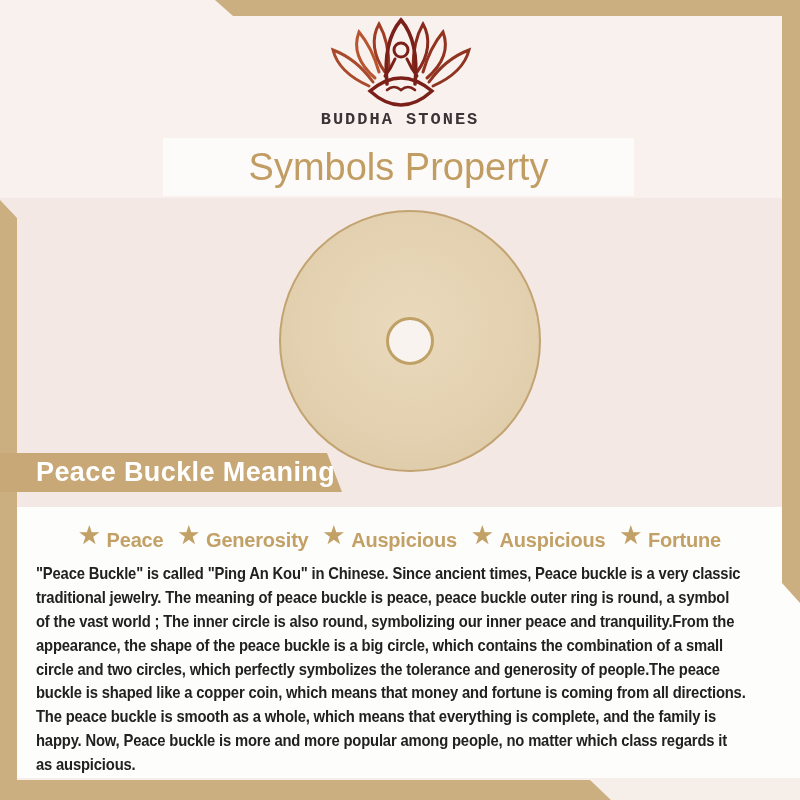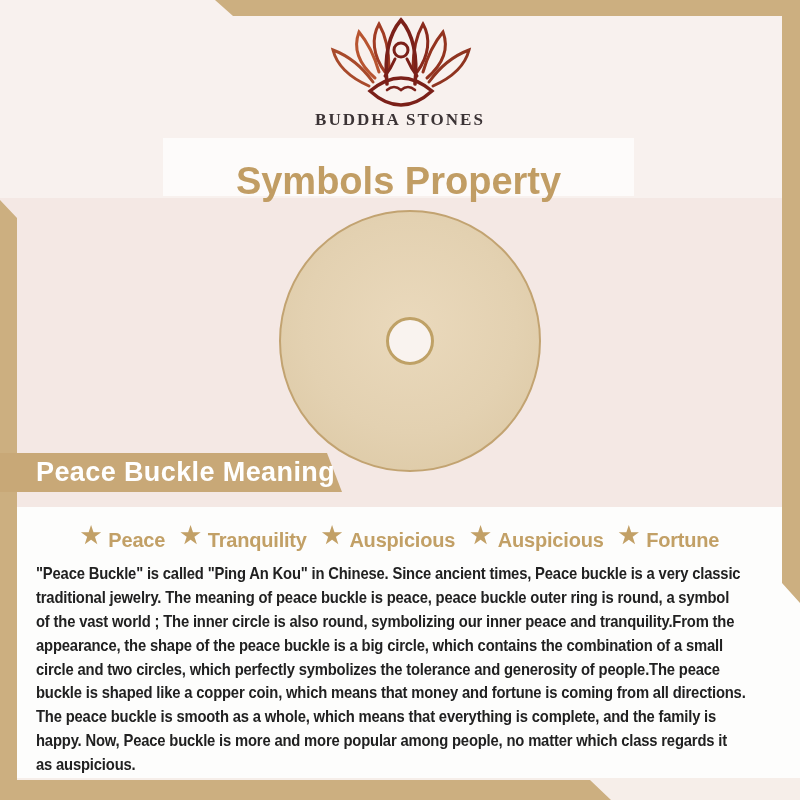--- a/index.html
+++ b/index.html
@@ -7,27 +7,27 @@
   .canvas{position:relative;width:800px;height:800px;background:#f6eee9;overflow:hidden;}
 
   
   .sec-top{position:absolute;left:0;top:0;width:800px;height:198px;background:#f8f1ee;}
   .sec-middle{position:absolute;left:0;top:198px;width:800px;height:309px;background:#f4e8e4;}
   .sec-bottom{position:absolute;left:0;top:507px;width:800px;height:271px;background:#fdfdfc;}
 
   
   .logo{position:absolute;left:325px;top:12px;width:152px;height:100px;}
   .brand{position:absolute;left:0;top:110px;width:800px;text-align:center;
-         font-family:Liberation Serif, serif;font-size:17px;font-weight:600;
+         font-family:Liberation Mono, monospace;font-size:17px;font-weight:600;
          letter-spacing:2px;color:#3b3335;}
 
   
   .title-band{position:absolute;left:163px;top:138px;width:471px;height:58px;background:#fdfbfa;}
   .title{width:100%;height:58px;line-height:58px;text-align:center;
-         font-size:38px;font-weight:700;color:#c19d64;letter-spacing:0px;margin-top:14px;}
+         font-size:38px;font-weight:400;color:#c19d64;letter-spacing:0px;}
 
   
   .disc{position:absolute;left:279px;top:210px;width:262px;height:262px;border-radius:50%;
         box-sizing:border-box;border:2px solid #c2a371;
         background:radial-gradient(circle at 50% 44%, #ead9bc 0%, #e3d1b1 55%, #dbc7a2 100%);}
   .disc-hole{position:absolute;left:50%;top:50%;width:48px;height:48px;margin:-24px 0 0 -24px;
         border-radius:50%;box-sizing:border-box;border:3px solid #bfa166;background:#f9f3ef;}
 
   
   .frame{position:absolute;left:0;top:0;width:800px;height:800px;pointer-events:none;}
@@ -100,21 +100,21 @@
 
   <div class="banner-label">Peace Buckle Meaning</div>
 
   <div class="symbols-row">
     <span class="symbol-item">
       <span class="star">★</span>
       <span class="lbl">Peace</span>
     </span>
     <span class="symbol-item">
       <span class="star">★</span>
-      <span class="lbl">Tranquility</span>
+      <span class="lbl">Generosity</span>
     </span>
     <span class="symbol-item">
       <span class="star">★</span>
       <span class="lbl">Auspicious</span>
     </span>
     <span class="symbol-item">
       <span class="star">★</span>
       <span class="lbl">Auspicious</span>
     </span>
     <span class="symbol-item">

